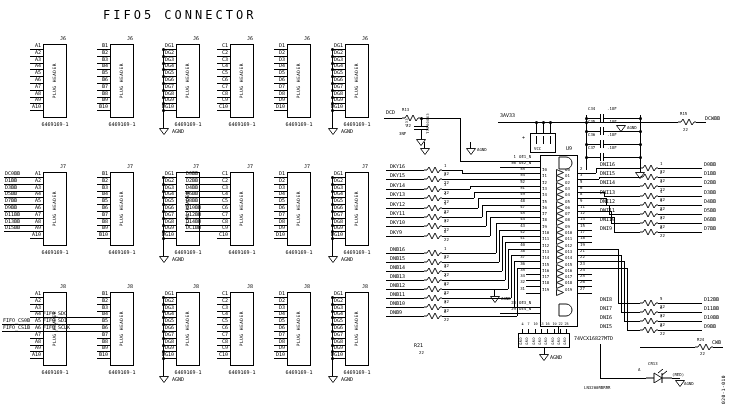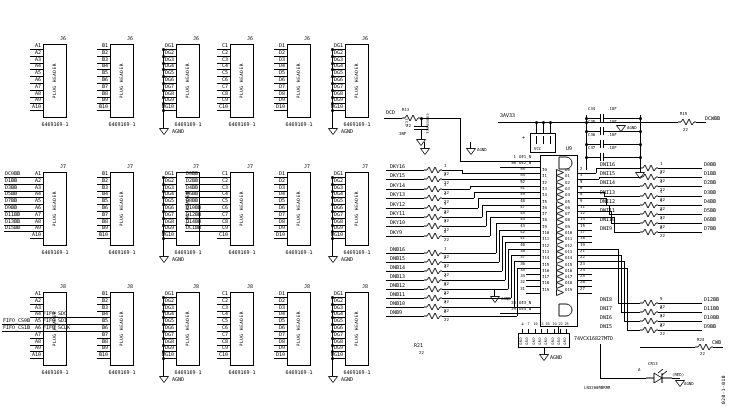--- a/index.html
+++ b/index.html
@@ -16,20 +16,21 @@
   .vt{writing-mode:vertical-rl;transform:rotate(180deg);letter-spacing:.5px;line-height:1;}
   .vts{font-size:4.5px;}
   .vtg{font-size:3.5px;}
   #title{position:absolute;left:103px;top:8px;font-size:12px;letter-spacing:3px;}
   #docnum{position:absolute;left:722px;top:350px;font-size:4.5px;height:54px;}
 </style>
 </head>
 <body>
 
 <div id="stage">
+  <div id="title">FIFO5 CONNECTOR</div>
   <div id="docnum" class="vt">020-1-010</div>
 <div class="box" style="left: 43px; top: 44px; width: 24px; height: 74px;"></div>
     <div class="hv" style="left: 43px; top: 44px; width: 24px; height: 74px;">
       <span class="vt vts">PLUG HEADER</span>
     </div>
     <div class="t" style="left: 60px; top: 36px;">J6</div>
     <div class="t" style="left: 31px; top: 122px; width: 48px; text-align: center;">6469169-1</div>
     <div class="wire" style="left: 30px; top: 49px; width: 13px; height: 1px;"></div>
     <div class="t" style="left: 17px; top: 43px; width: 24px; text-align: right;">A1</div>
     <div class="wire" style="left: 30px; top: 56px; width: 13px; height: 1px;"></div>

